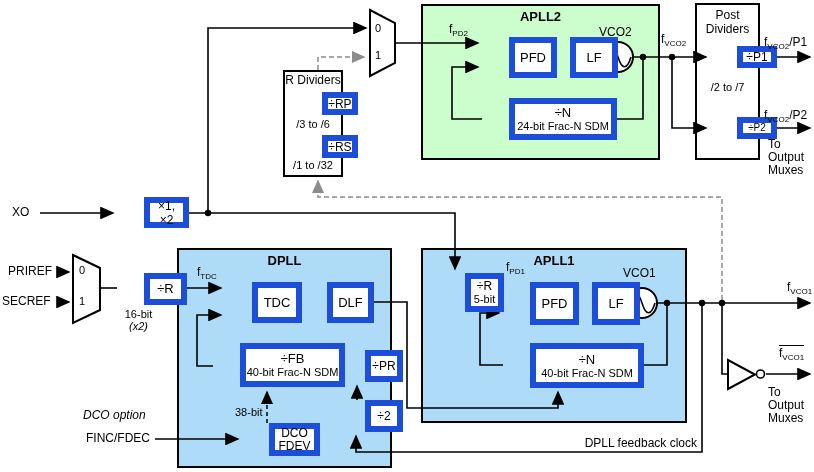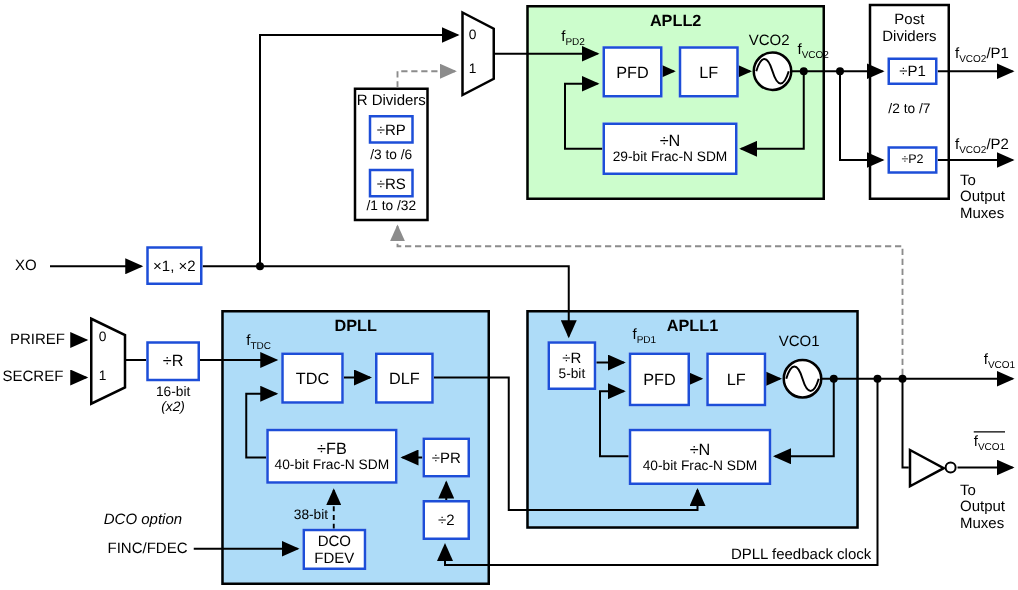--- a/index.html
+++ b/index.html
@@ -2,23 +2,23 @@
 <html><head>
 <meta charset="utf-8">
 <style>
   html,body { margin:0; padding:0; background:#fff; }
   #canvas {
     position:relative; width:814px; height:472px; background:#fff;
     font-family:"Liberation Sans", sans-serif; color:#000; overflow:hidden;
   }
   .region { position:absolute; border:2px solid #000; box-sizing:border-box; }
   .box {
-    position:absolute; border:2px solid #1d4ed8; background:#fff; box-sizing:border-box;
+    position:absolute; border:6px solid #1d4ed8; background:#fff; box-sizing:border-box;
     display:flex; flex-direction:column; align-items:center; justify-content:center;
-    font-size:13px; line-height:14px; text-align:center;
+    font-size:13px; line-height:14px; text-align:center;margin-left:27px;
   }
   .box .sub2 { font-size:11px; line-height:12px; }
   .lbl { position:absolute; font-size:12px; line-height:13px; white-space:nowrap; }
   .ttl { position:absolute; font-size:13px; font-weight:bold; text-align:center; }
   .small { font-size:11px; line-height:12px; }
   .cntr { text-align:center; }
   .sig  { font-size:12px; }
   .sig sub { font-size:8px; line-height:0; }
   .over { border-top:1.5px solid #000; padding-top:1px; display:inline-block; }
   .it { font-style:italic; }
@@ -126,21 +126,21 @@
   <div class="ttl" style="left:421px; top:9px; width:239px;">APLL2</div>
   <div class="box" style="left:482px; top:37px; width:48px; height:41px;">
     <span>PFD</span>
     </div>
   <div class="box" style="left:543px; top:37px; width:48px; height:41px;">
     <span>LF</span>
     </div>
   <div class="lbl" style="left:599px; top:26px;">VCO2</div>
   <div class="box" style="left:482px; top:98px; width:108px; height:42px;">
     <span>÷N</span>
-    <span class="sub2">29-bit Frac-N SDM</span>
+    <span class="sub2">24-bit Frac-N SDM</span>
     </div>
 
   <div class="ttl cntr" style="left:695px; top:8px; width:65px; font-weight:normal; font-size:12px; line-height:14px;">
     <div>Post</div>
     <div>Dividers</div>
     </div>
   <div class="box" style="left:710px; top:46px; width:40px; height:22px; font-size:12px;">
     <span>÷P1</span>
     </div>
   <div class="lbl small cntr" style="left:695px; top:81px; width:65px;">/2 to /7</div>
@@ -200,21 +200,21 @@
   <div class="lbl it" style="left:83px; top:409px;">DCO option</div>
   <div class="lbl" style="left:86px; top:432px;text-align:center;">FINC/FDEC</div>
 
   <div class="muxnum" style="left:375px; top:22px;">0</div>
   <div class="muxnum" style="left:375px; top:49px;">1</div>
   <div class="muxnum" style="left:79px; top:264px;">0</div>
   <div class="muxnum" style="left:79px; top:295px;">1</div>
 
   <div class="lbl sig" style="left:449px; top:23px;">
     <span>f</span><sub>PD2</sub></div>
-  <div class="lbl sig" style="left:638px; top:33px;">
+  <div class="lbl sig" style="left:661px; top:33px;">
     <span>f</span><sub>VCO2</sub></div>
   <div class="lbl sig" style="left:764px; top:36px;">
     <span>f</span><sub>VCO2</sub><span>/P1</span></div>
   <div class="lbl sig" style="left:764px; top:109px;">
     <span>f</span><sub>VCO2</sub><span>/P2</span></div>
   <div class="lbl sig" style="left:197px; top:266px;">
     <span>f</span><sub>TDC</sub></div>
   <div class="lbl sig" style="left:506px; top:261px;">
     <span>f</span><sub>PD1</sub></div>
   <div class="lbl sig" style="left:787px; top:281px;">

